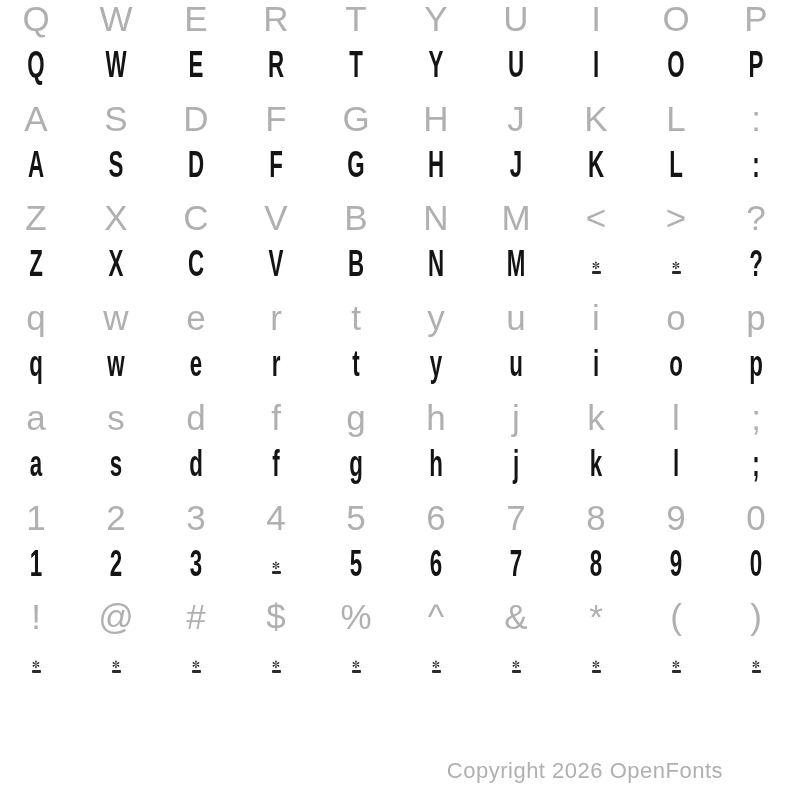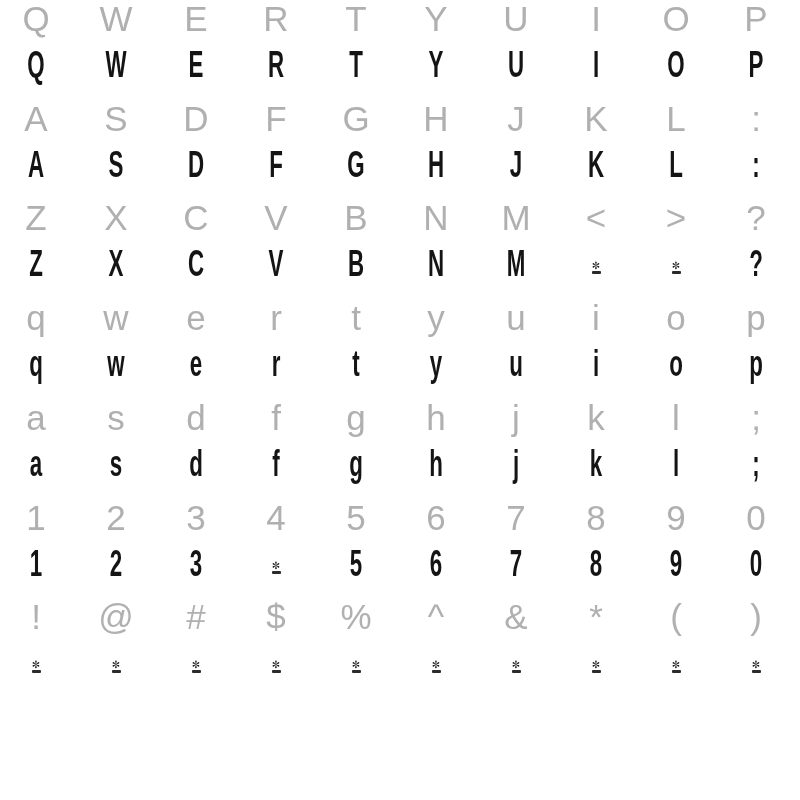--- a/index.html
+++ b/index.html
@@ -566,13 +566,14 @@
           </span>
         </span>
         <span class="cell">
           <span class="notdef">
             <span class="star">✼</span>
             <span class="bar"></span>
           </span>
         </span>
       </div>
     </div>
+  <div class="footer">Copyright 2026 OpenFonts</div>
 </div>
 
 </body></html>

